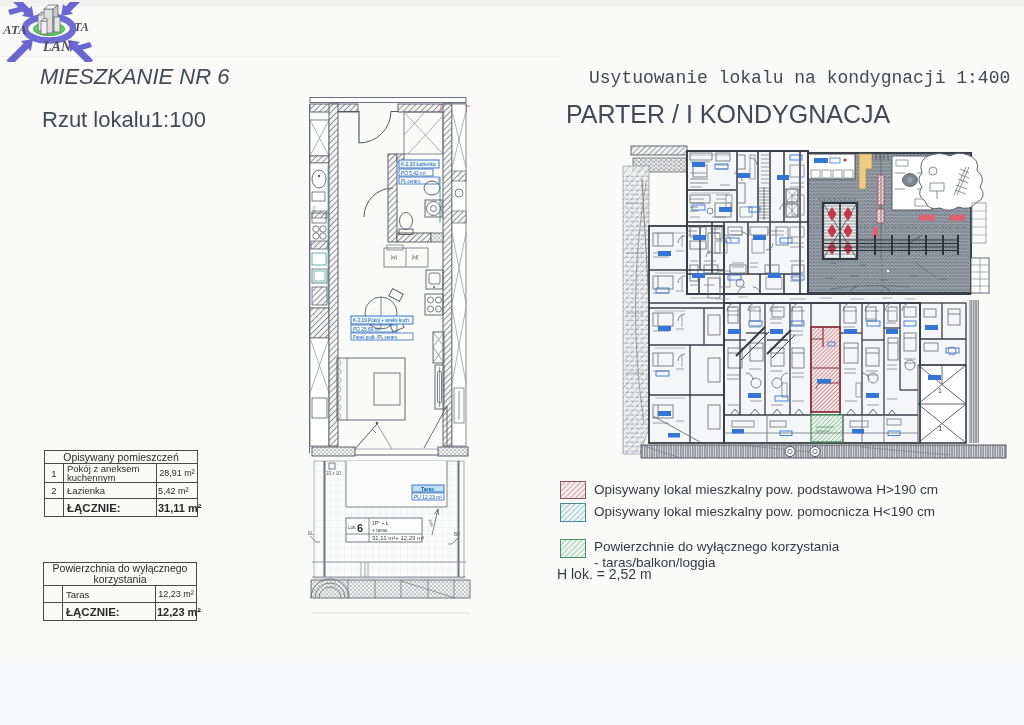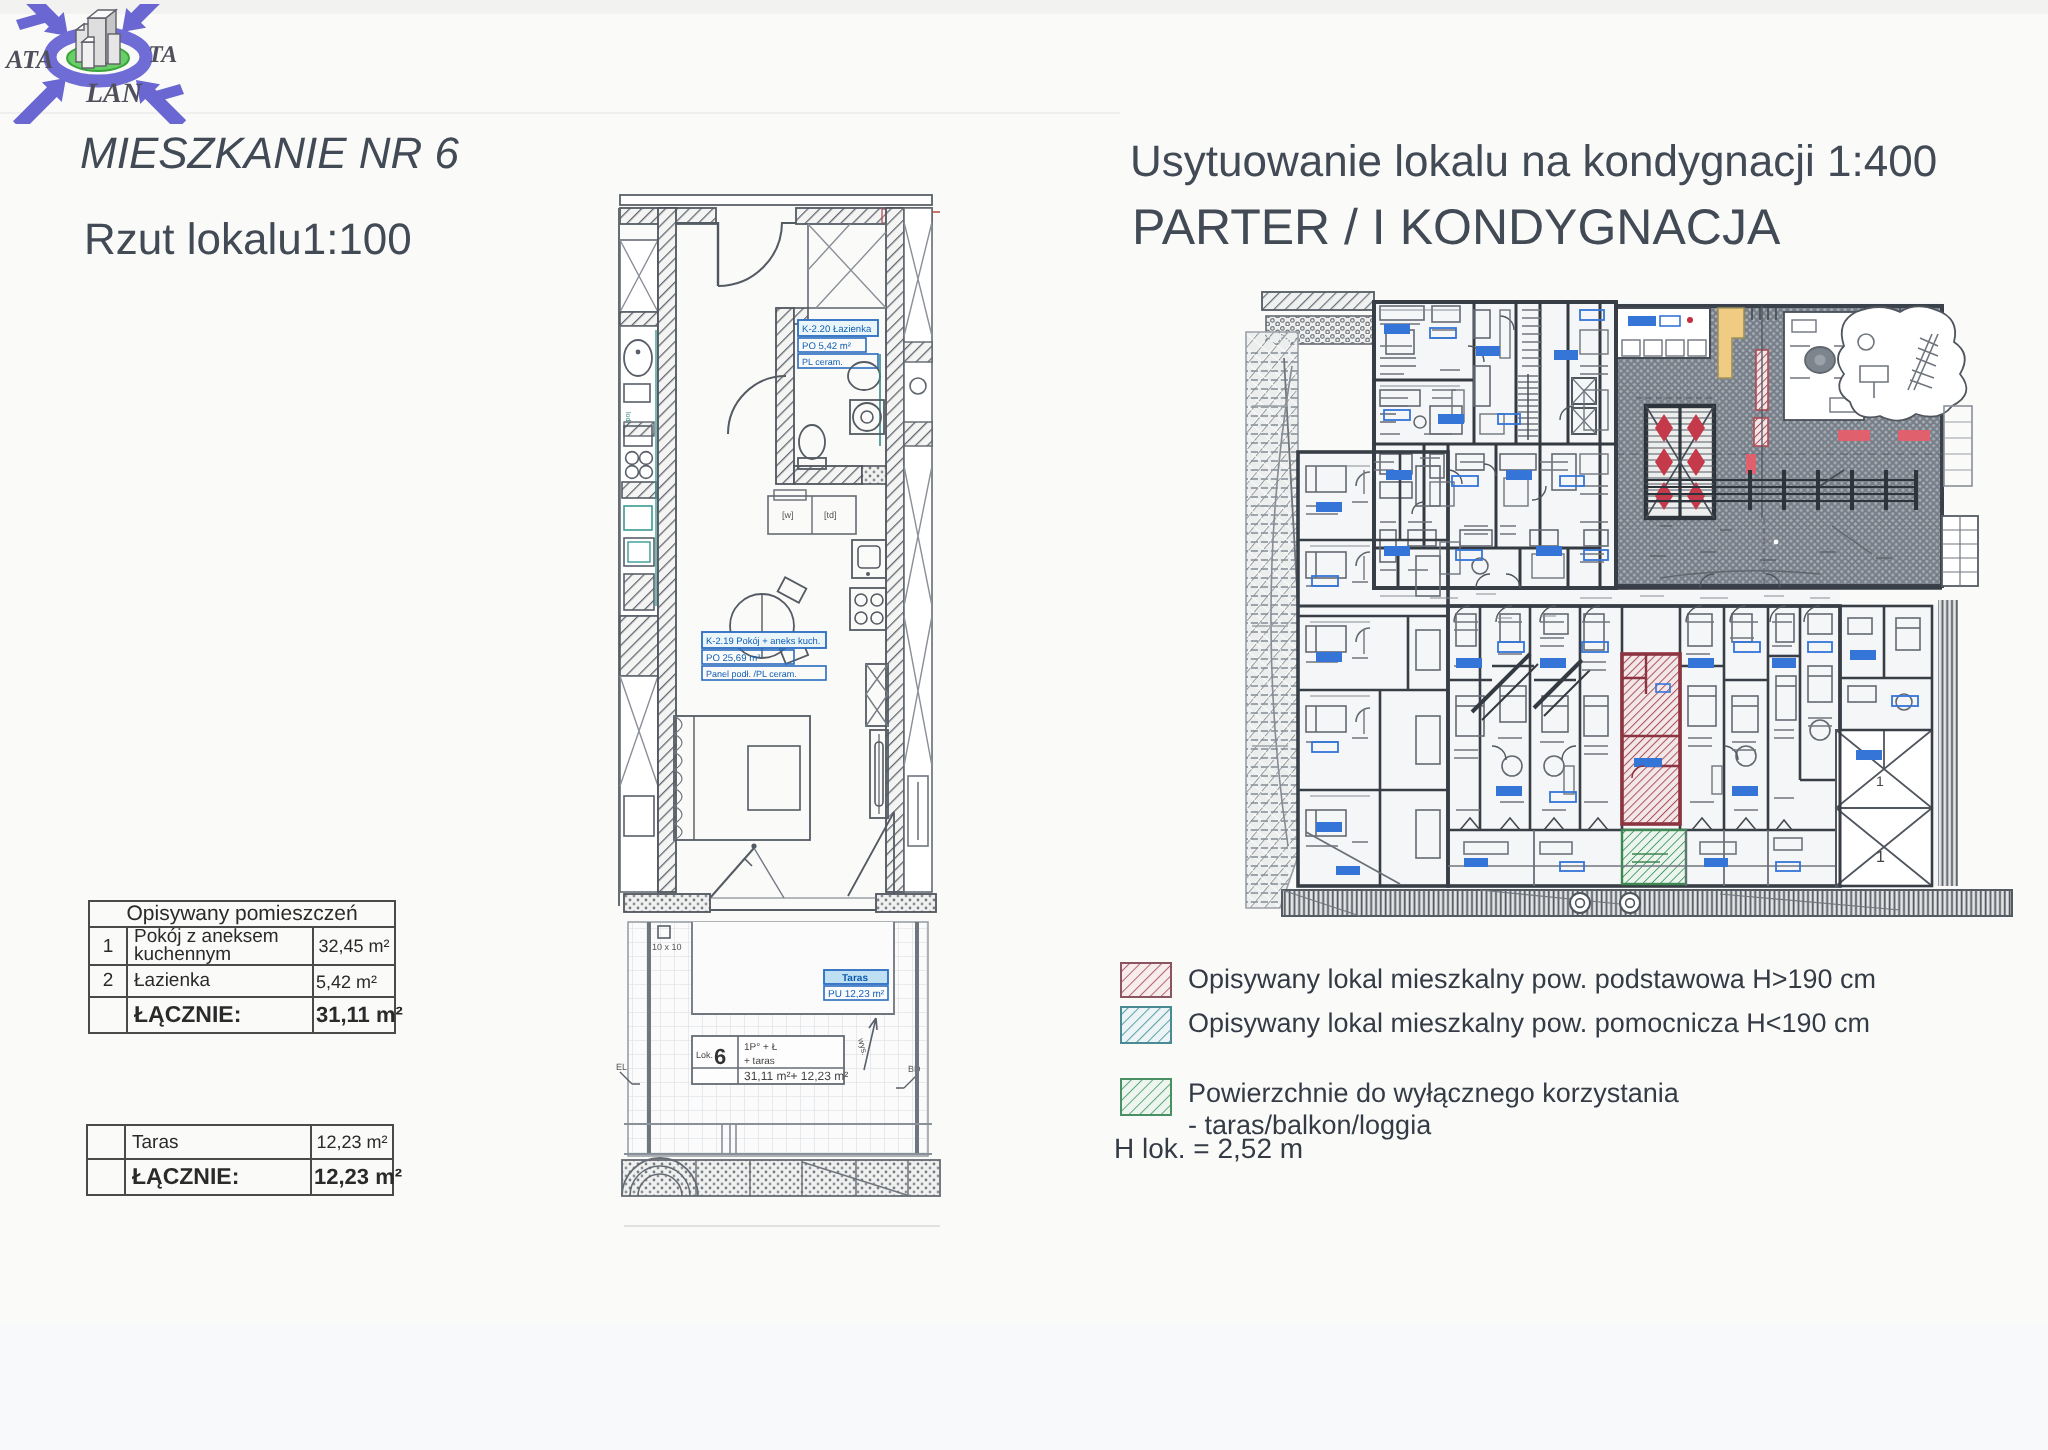--- a/index.html
+++ b/index.html
@@ -51,21 +51,21 @@
     <text x="3" y="32" font-size="13">ATA</text>
     <text x="74" y="29" font-size="12">TA</text>
     <text x="43" y="49" font-size="14">LAN</text>
   </g>
 </svg>
 
 <div class="abs hd" style="left:40px;top:64px;font-size:22px;font-style:italic;">MIESZKANIE NR 6</div>
 
 <div class="abs hd" style="left:42px;top:107px;font-size:22px;">Rzut lokalu1:100</div>
 
-<div class="abs hd" style="left:565px;top:68px;font-size:22px;">Usytuowanie lokalu na kondygnacji 1:400</div>
+<div class="abs hd" style="left:589px;top:68px;font-size:18px;font-family:Liberation Mono, monospace;">Usytuowanie lokalu na kondygnacji 1:400</div>
 
 <div class="abs hd" style="left:566px;top:100px;font-size:25px;">PARTER / I KONDYGNACJA</div>
 
 <svg class="abs" style="left:302px;top:93px" width="172" height="522" viewBox="0 0 172 522">
 <defs>
 <pattern id="wh" width="4.2" height="4.2" patternUnits="userSpaceOnUse" patternTransform="rotate(45)">
   <rect width="4.2" height="4.2" fill="#f4f4f3"></rect>
         <line x1="0" y1="0" x2="0" y2="4.2" stroke="#616770" stroke-width="1.3"></line>
 </pattern>
 <pattern id="dots" width="4" height="4" patternUnits="userSpaceOnUse">
@@ -818,21 +818,21 @@
         <col style="width:93px">
         <col style="width:41px">
       </colgroup>
 <tbody>
         <tr>
           <td colspan="3" style="border:1.2px solid #4a4a4a;text-align:center;font-size:10.5px;padding:0;height:9px">Opisywany pomieszczeń</td>
         </tr>
 <tr>
           <td style="border:1.2px solid #4a4a4a;width:20px;text-align:center;font-size:9.5px">1</td>
           <td style="border:1.2px solid #4a4a4a;width:93px;font-size:9.5px;padding:0 0 0 3px;line-height:0.95">Pokój z aneksem kuchennym</td>
-          <td style="border:1.2px solid #4a4a4a;width:44px;text-align:center;font-size:9px;white-space:nowrap">32,45 m²</td>
+          <td style="border:1.2px solid #4a4a4a;width:44px;text-align:center;font-size:9px;white-space:nowrap">28,91 m²</td>
         </tr>
 <tr>
           <td style="border:1.2px solid #4a4a4a;text-align:center;font-size:9.5px;height:13px">2</td>
           <td style="border:1.2px solid #4a4a4a;font-size:9.5px;padding:0 0 0 3px">Łazienka</td>
           <td style="border:1.2px solid #4a4a4a;font-size:9px;white-space:nowrap">5,42 m²</td>
         </tr>
 <tr>
           <td style="border:1.2px solid #4a4a4a;height:15px"></td>
           <td style="border:1.2px solid #4a4a4a;font-weight:bold;font-size:11.5px;padding:0 0 0 3px;letter-spacing:0">ŁĄCZNIE:</td>
           <td style="border:1.2px solid #4a4a4a;font-weight:bold;font-size:11px;white-space:nowrap">31,11 m²</td>
@@ -842,20 +842,23 @@
 </div>
 
 <div class="abs" style="left:43px;top:562px">
 <table style="border-collapse:collapse;table-layout:fixed;width:153px;color:#2a2a2a">
 <colgroup>
         <col style="width:19px">
         <col style="width:93px">
         <col style="width:41px">
       </colgroup>
 <tbody>
+        <tr>
+          <td colspan="3" style="border:1.2px solid #4a4a4a;text-align:center;font-size:10.5px;padding:0;line-height:1.05">Powierzchnia do wyłącznego<br>korzystania</td>
+        </tr>
 <tr>
           <td style="border:1.2px solid #4a4a4a;width:20px;height:14px"></td>
           <td style="border:1.2px solid #4a4a4a;width:93px;font-size:9.5px;padding:0 0 0 3px">Taras</td>
           <td style="border:1.2px solid #4a4a4a;width:44px;text-align:center;font-size:9px;white-space:nowrap">12,23 m²</td>
         </tr>
 <tr>
           <td style="border:1.2px solid #4a4a4a;height:15px"></td>
           <td style="border:1.2px solid #4a4a4a;font-weight:bold;font-size:11.5px;padding:0 0 0 3px;letter-spacing:0">ŁĄCZNIE:</td>
           <td style="border:1.2px solid #4a4a4a;font-weight:bold;font-size:11px;text-align:center;white-space:nowrap">12,23 m²</td>
         </tr>

